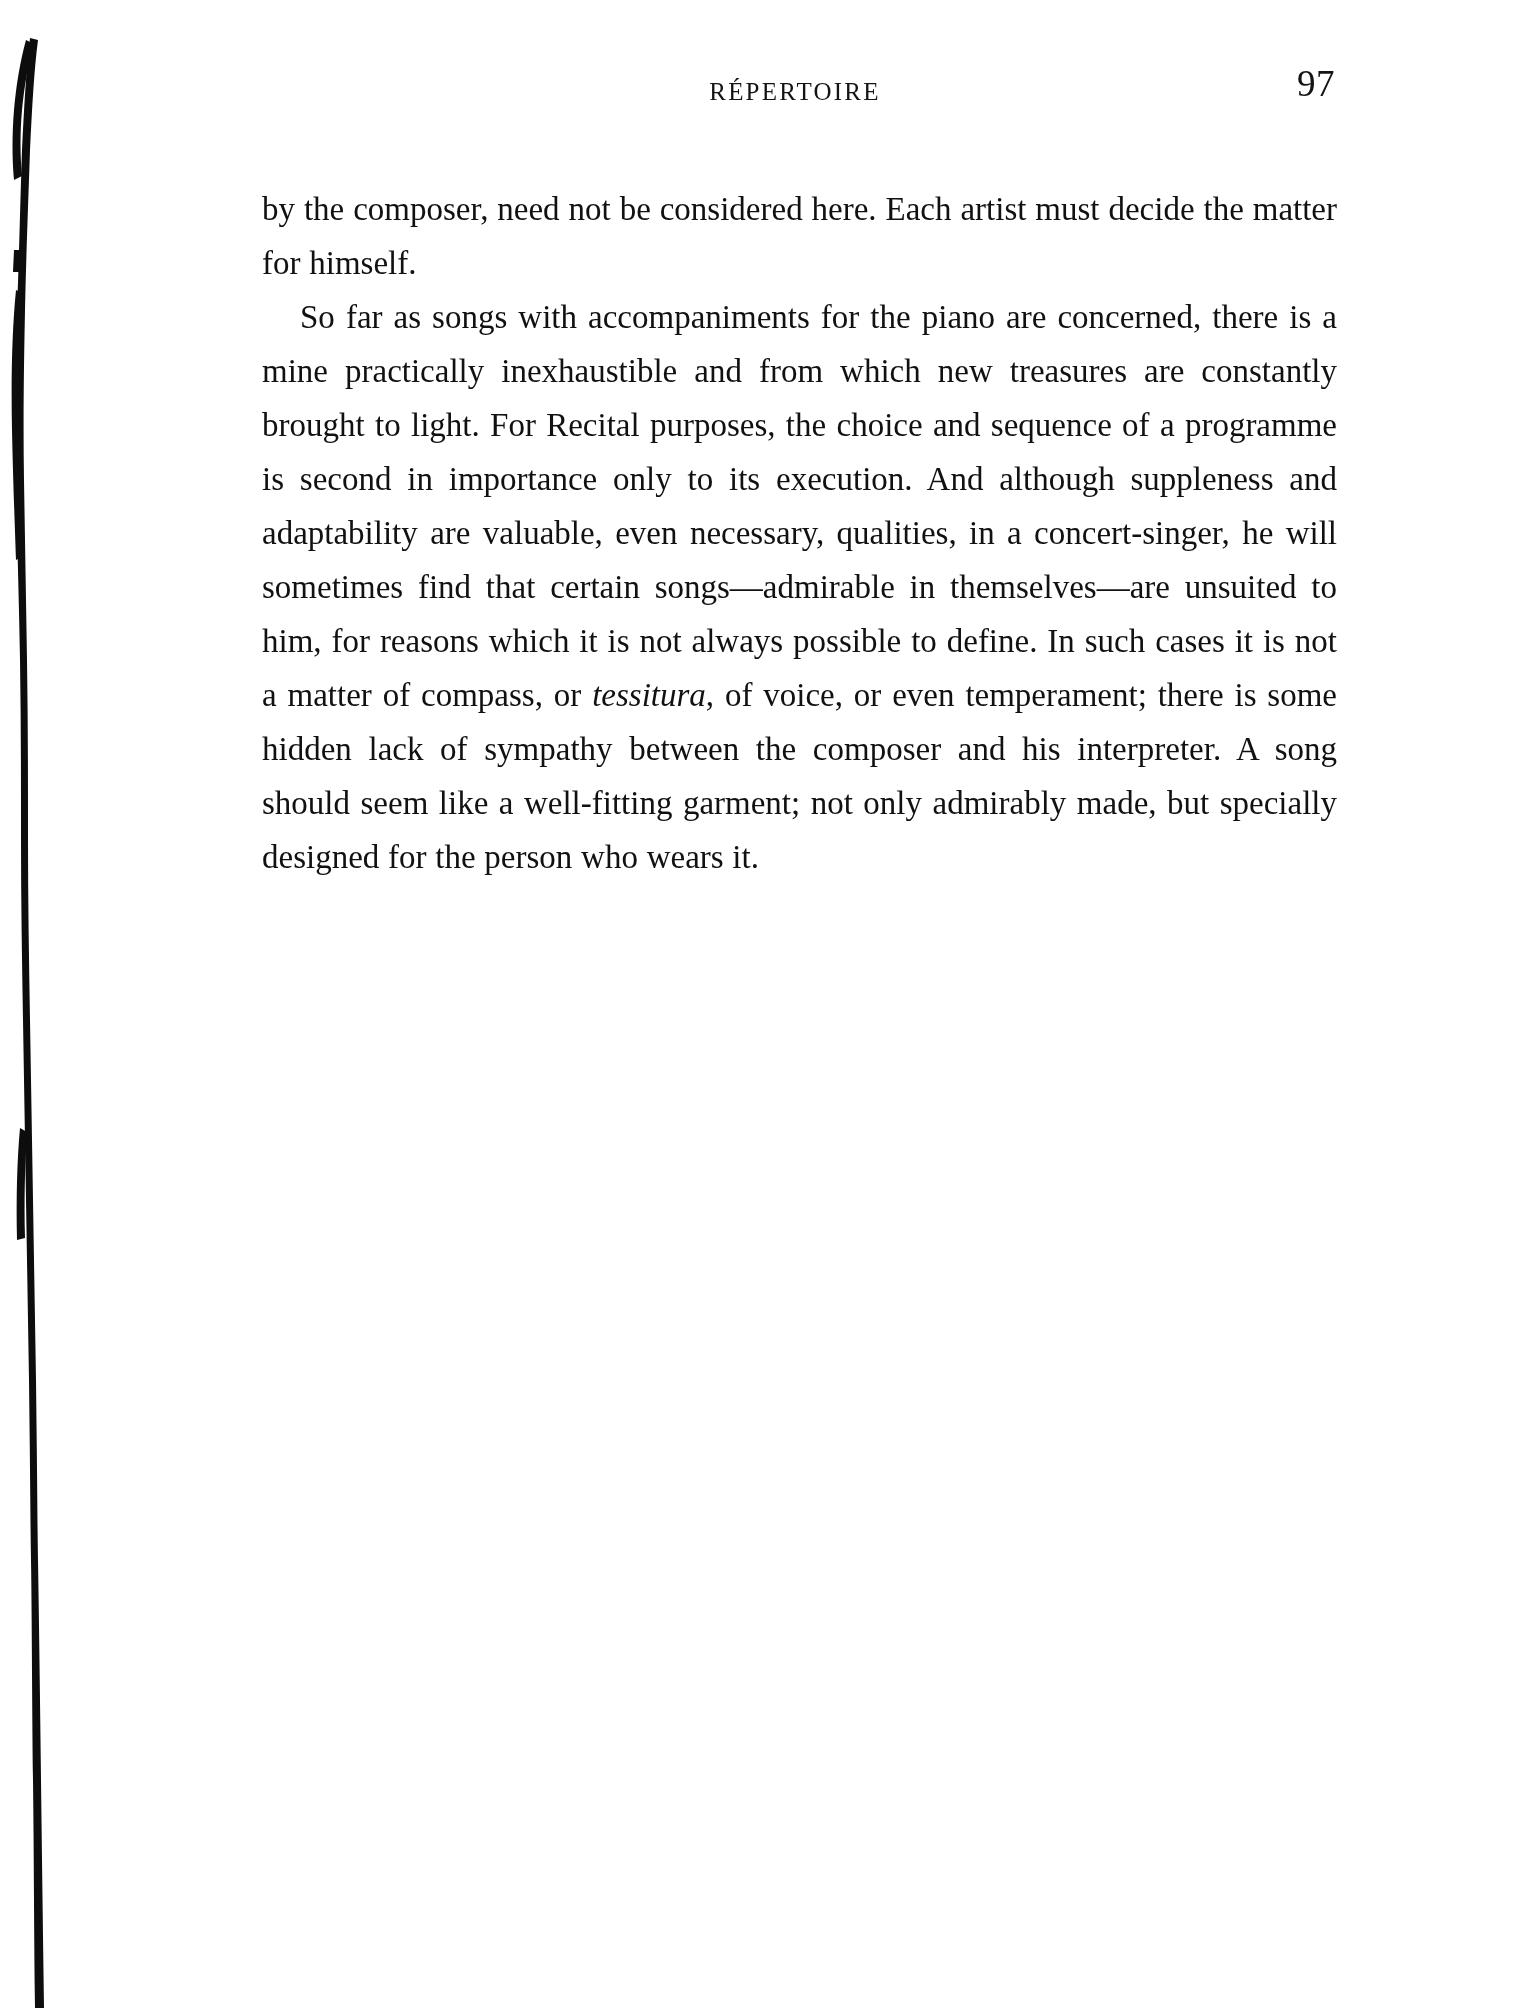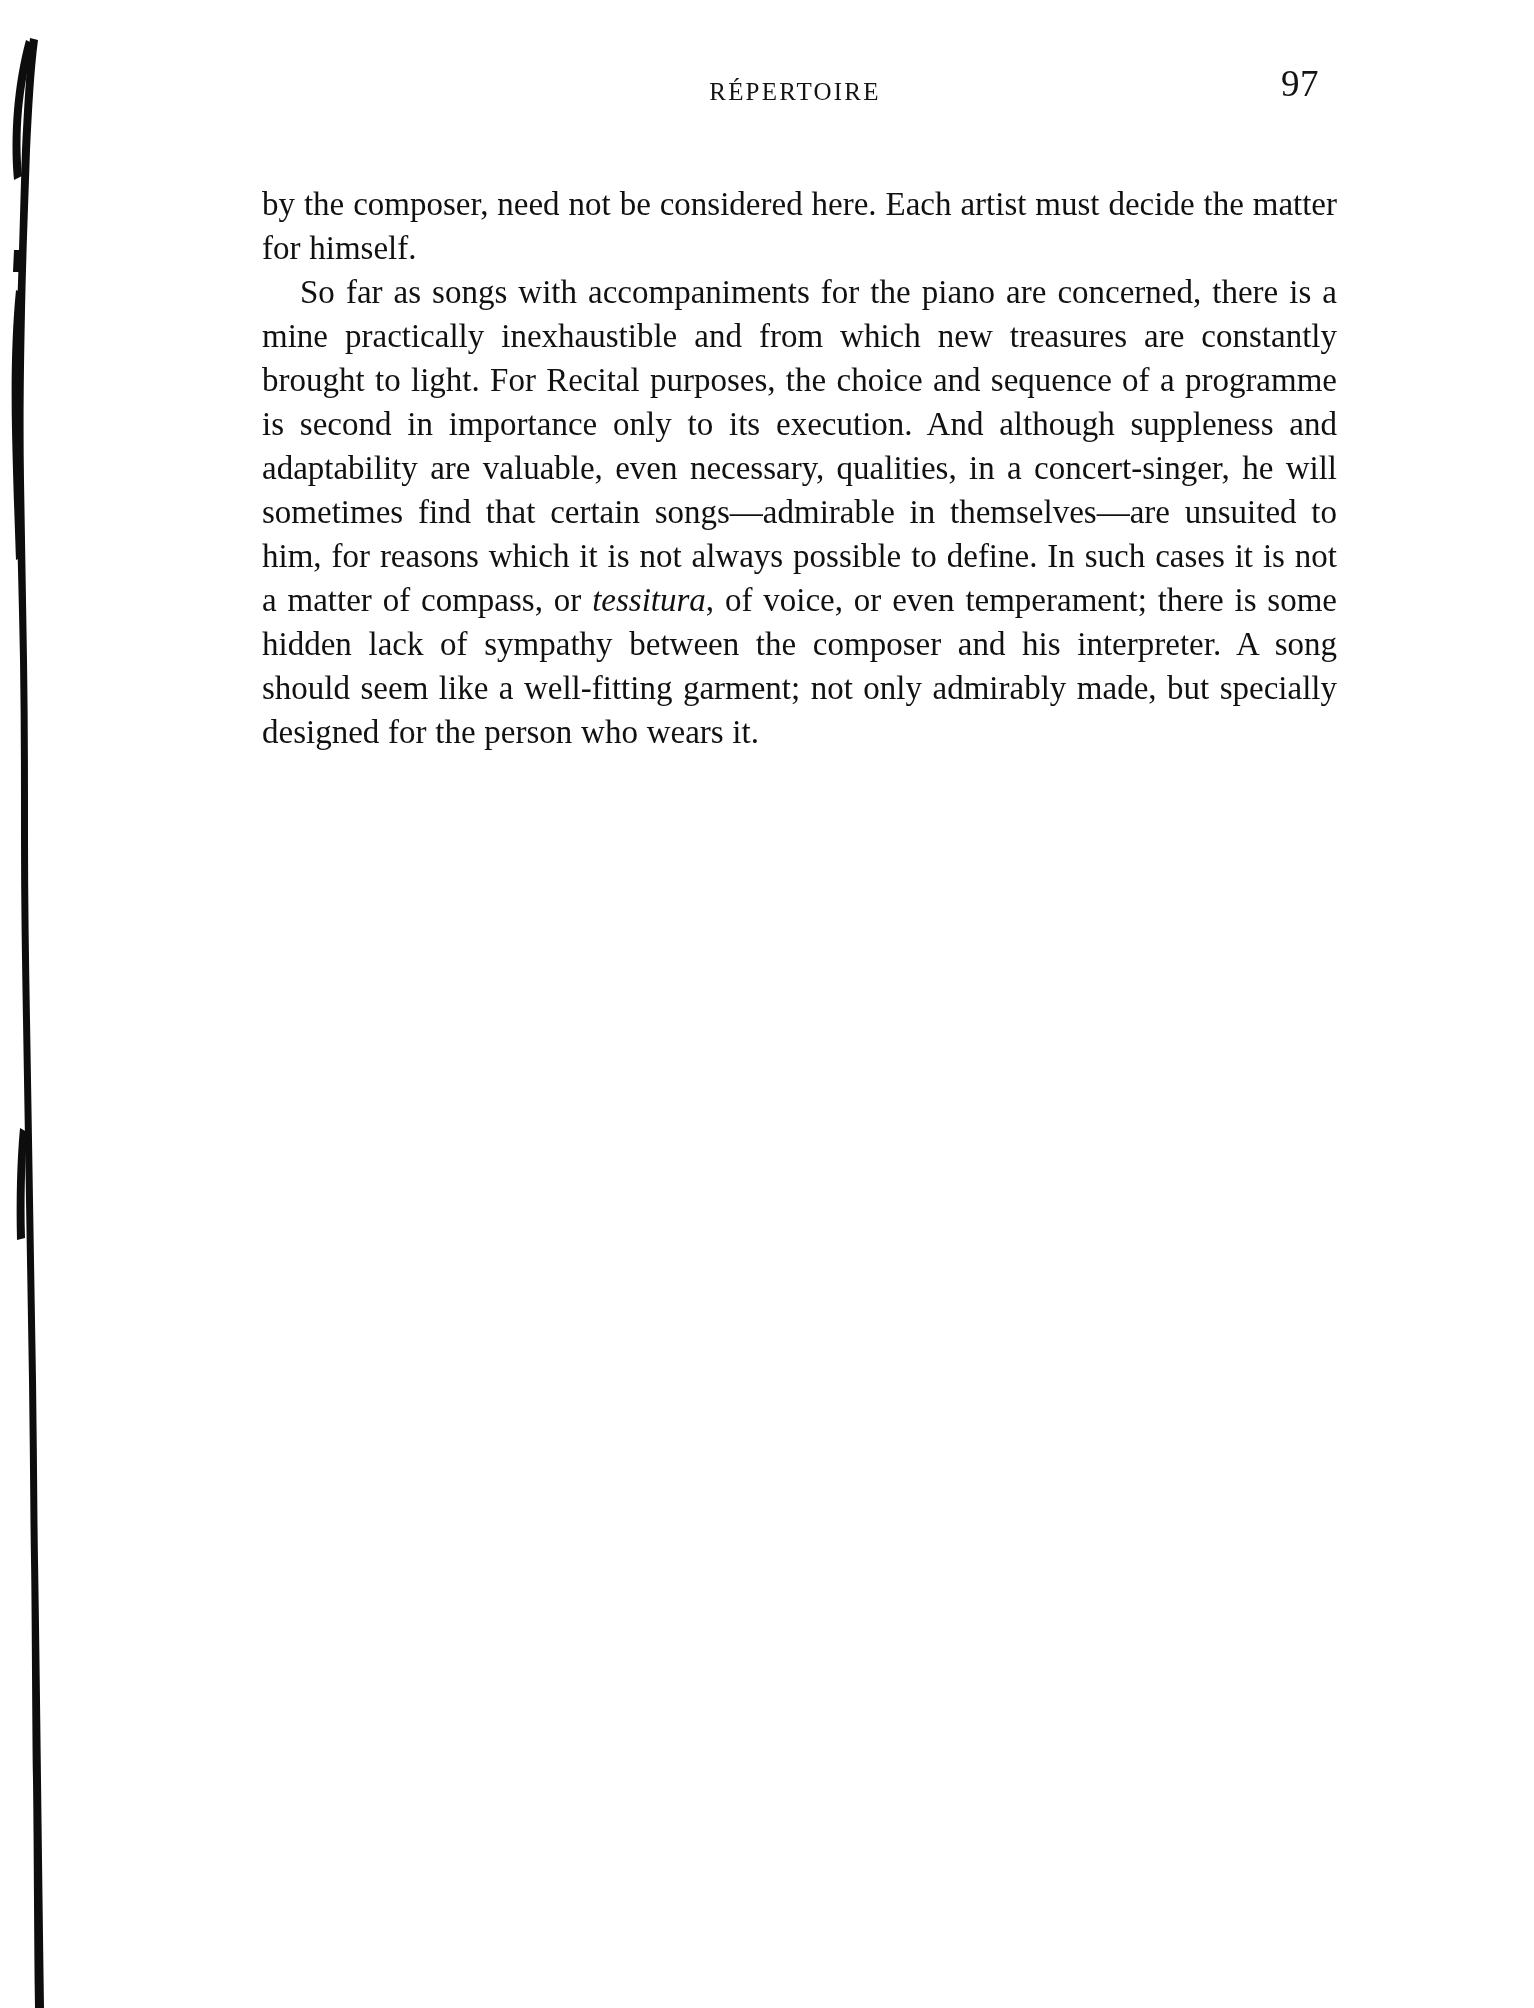--- a/index.html
+++ b/index.html
@@ -47,40 +47,40 @@
   .running-head .head-title {
     font-size: 25px;
     letter-spacing: 2.2px;
     font-variant: small-caps;
     text-transform: uppercase;
     color: #141414;
     white-space: nowrap;
   }
   .page-number {
     position: absolute;
-    right: 16px;
+    right: 0;
     top: -16px;
     font-size: 37px;
     color: #141414;
     letter-spacing: 0.5px;
   }
 
   .text-block {
     position: absolute;
     left: 262px;
     top: 182px;
     width: 1075px;
   }
 
   .para {
     margin: 0;
     text-align: justify;
     text-justify: inter-word;
     font-size: 33px;
-    line-height: 44px;
+    line-height: 54px;
     color: #111111;
     word-spacing: 0.5px;
   }
   .para.indent {
     text-indent: 38px;
   }
   .para + .para {
     margin-top: 0px;
   }
   .para i {

